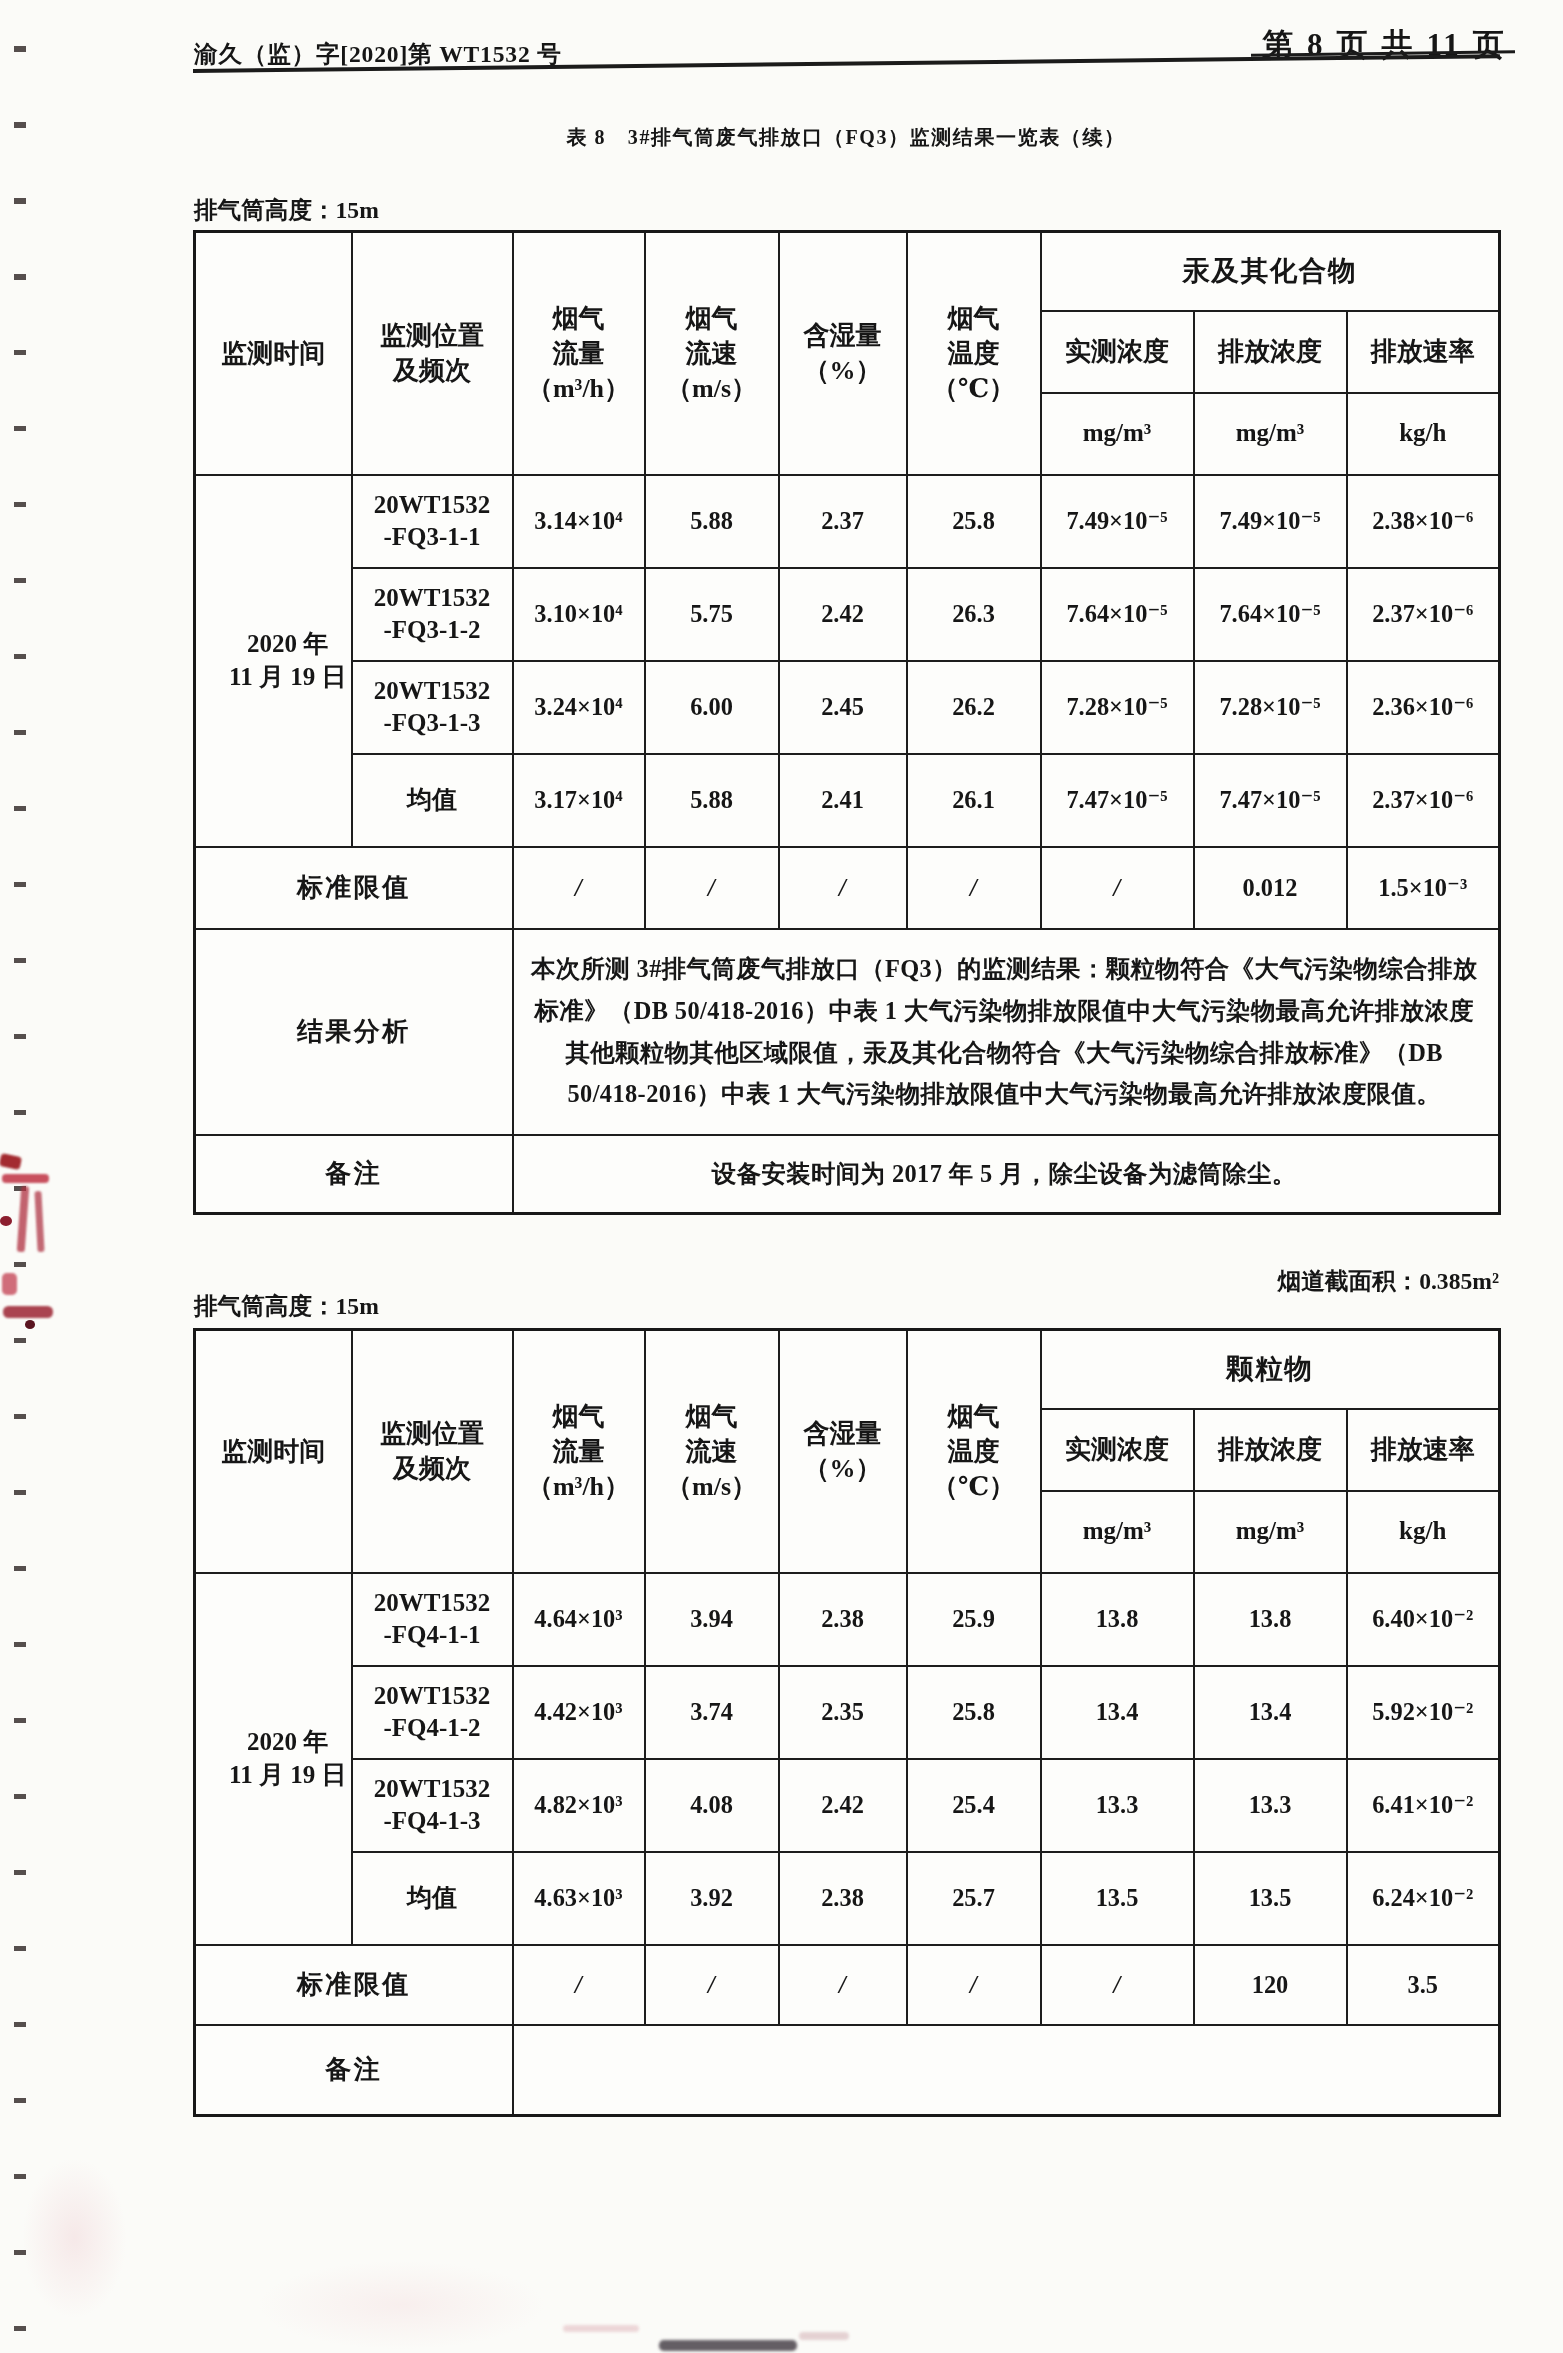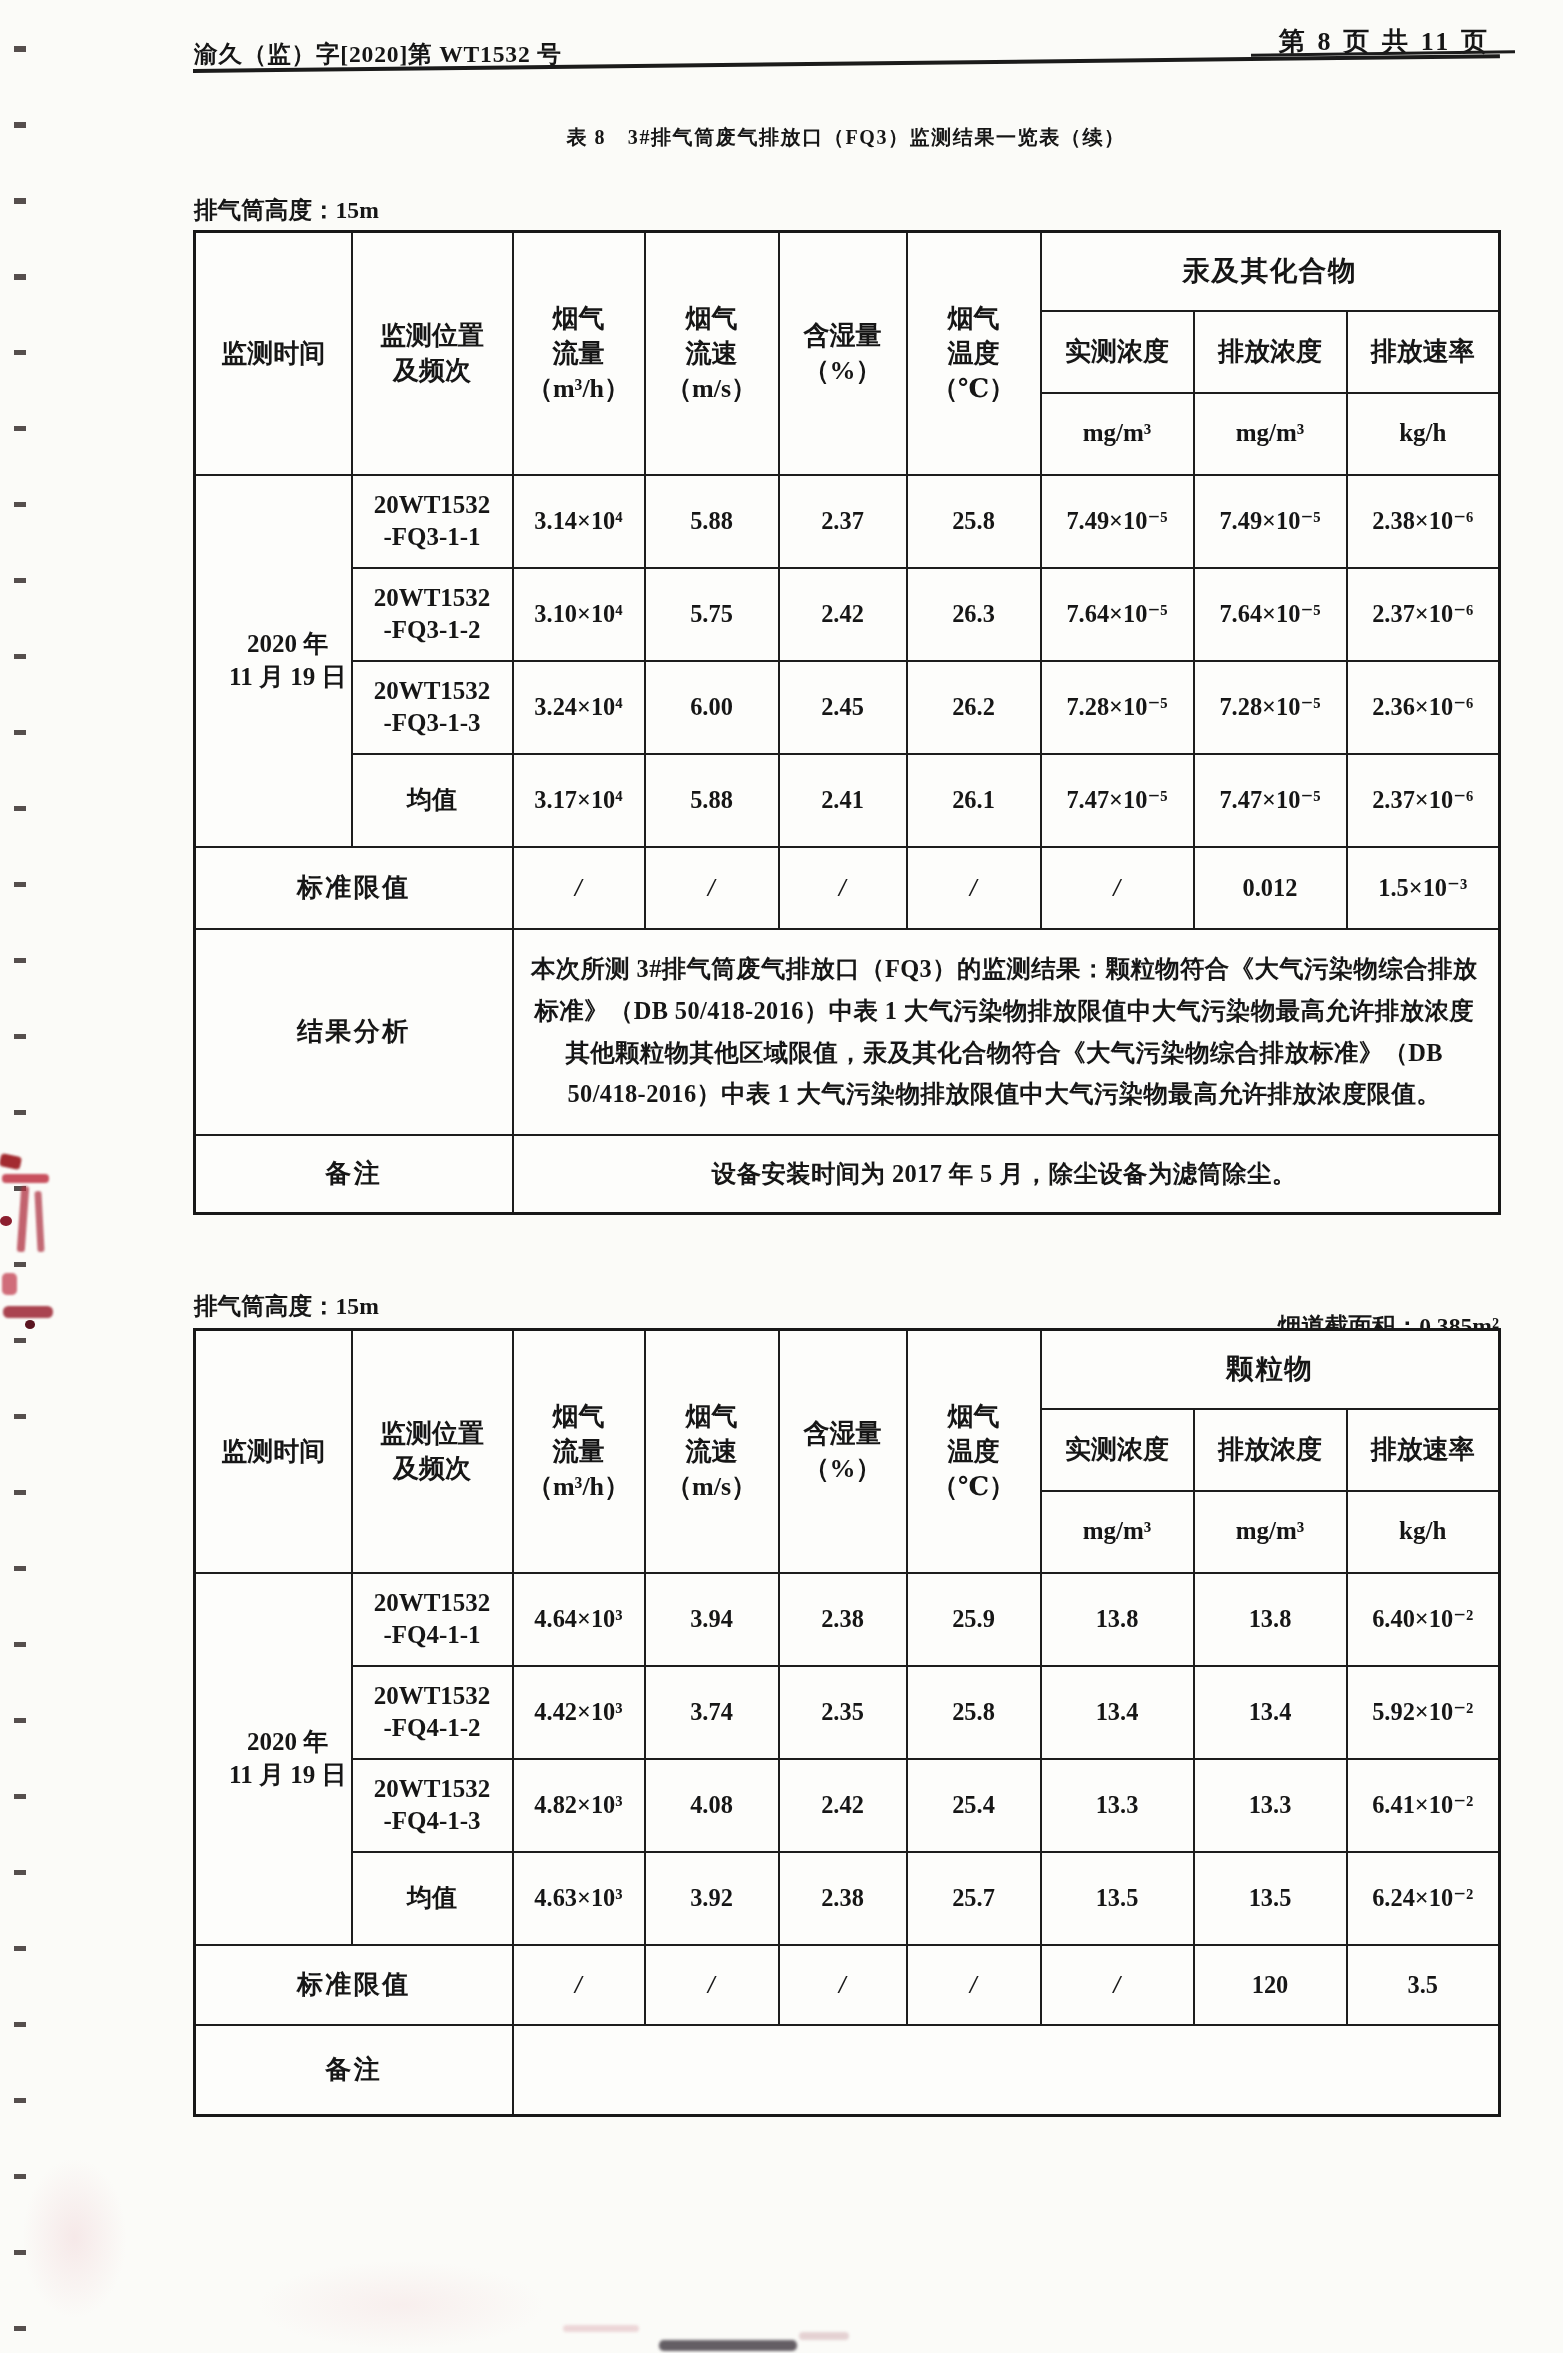--- a/index.html
+++ b/index.html
@@ -7,30 +7,30 @@
     width:1564px;height:2354px;
     background:#fbfbf8;
     font-family:"Liberation Serif","DejaVu Serif",serif;
     color:#161616;
     -webkit-font-smoothing:antialiased;
   }
   .page{position:relative;width:1564px;height:2354px;overflow:hidden;}
 
   
   .hdr-left{position:absolute;left:194px;top:38px;font-size:23.6px;font-weight:700;letter-spacing:0.8px;}
-  .hdr-right{position:absolute;left:1251px;top:23.6px;width:267px;text-align:center;font-size:26px;font-weight:700;letter-spacing:3.1px;}
+  .hdr-right{position:absolute;left:1251px;top:23.6px;width:267px;text-align:center;font-size:31px;font-weight:700;letter-spacing:3.1px;}
   .hdr-rule{position:absolute;left:193px;top:69px;width:1307px;height:3.9px;background:#1b1b1b;transform:rotate(-0.65deg);transform-origin:left center;}
   .hdr-rule2{position:absolute;left:1251px;top:52px;width:264px;height:3.1px;background:#1b1b1b;transform:rotate(-0.8deg);}
 
   
   .tbl-title{position:absolute;left:193px;width:1306px;text-align:center;font-size:20px;font-weight:700;letter-spacing:1.6px;}
   .sub-right{position:absolute;left:193px;width:1306px;text-align:right;font-size:23.6px;font-weight:700;}
   .sub-left{position:absolute;left:194px;font-size:23.6px;font-weight:700;}
   #t8-title{top:124px;} #t8-area{top:170px;} #t8-height{top:194px;}
-  #t9-title{top:1229px;} #t9-area{top:1265px;margin-top:45px;} #t9-height{top:1290px;}
+  #t9-title{top:1229px;} #t9-area{top:1265px;} #t9-height{top:1290px;}
 
   
   table.mon{
     position:absolute;left:193px;width:1306px;
     border-collapse:collapse;table-layout:fixed;
     border:3.9px solid #181818;
     background:#fdfdfb;
   }
   #table8{top:230px;} #table9{top:1328px;}
   table.mon td{

